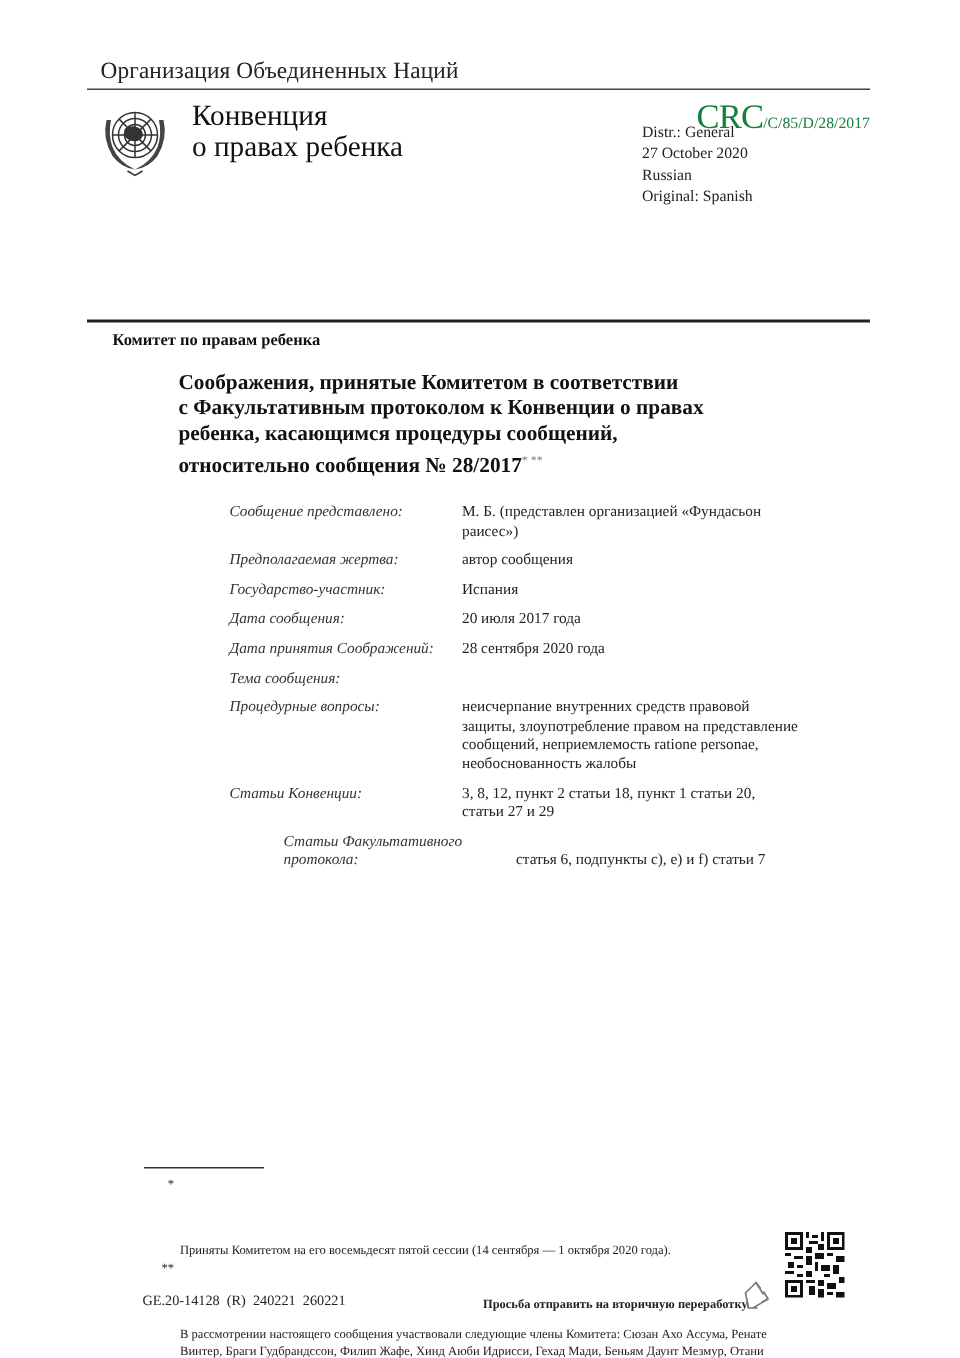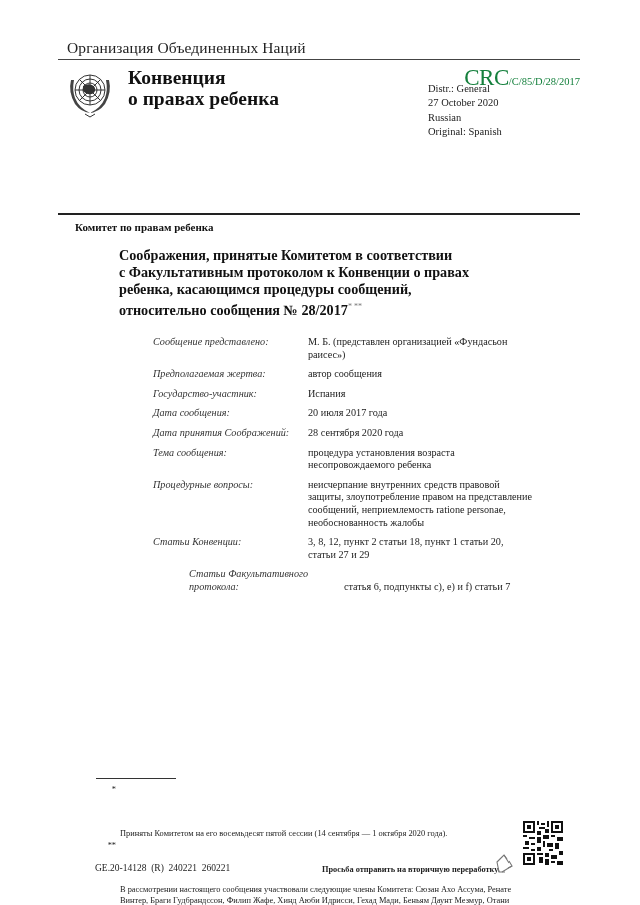--- a/index.html
+++ b/index.html
@@ -5,21 +5,21 @@
   html, body { margin:0; padding:0; background:#ffffff; }
   body { width:640px; height:905px; position:relative; overflow:hidden;
          font-family:"Liberation Serif","DejaVu Serif",serif; color:#111; }
   .abs { position:absolute; }
   .org { left:67px; top:39px; font-size:15.5px; color:#222; letter-spacing:0.1px; }
   .symbol { right:60px; top:33px; white-space:nowrap; color:#15803d;margin-top:32px; }
   .symbol .big { font-size:23px; letter-spacing:-0.5px; }
   .symbol .small { font-size:10.5px; }
   .rule-top { left:58px; top:59px; width:522px; height:1px; background:#444; }
   .emblem { left:65px; top:66px; width:50px; height:52px; }
-  .conv-title { left:128px; top:68px; font-size:19.5px; font-weight:bold; line-height:20.5px; color:#111; }
+  .conv-title { left:128px; top:68px; font-size:19.5px; font-weight:normal; line-height:20.5px; color:#111; }
   .distr { left:428px; top:82px; font-size:10.5px; line-height:14.4px; color:#222; }
   .rule-mid { left:58px; top:213px; width:522px; height:2px; background:#222; }
   .committee { left:75px; top:221px; font-size:11px; font-weight:bold; color:#111; }
   .views-title { left:119px; top:247px; font-size:14.2px; font-weight:bold; line-height:17px; color:#111; width:400px; }
   .views-title sup { font-size:8px; font-weight:normal; color:#777; vertical-align:super; }
   .meta { left:153px; top:336px; width:380px; font-size:10.2px; line-height:12.6px; }
   .meta-row { display:flex; margin-bottom:7px; }
   .meta-row .lbl { width:155px; font-style:italic; color:#333; flex:none; }
   .meta-row .val { flex:1; color:#222; }
   .fn-rule { left:96px; top:778px; width:80px; height:1px; background:#333; }
@@ -100,21 +100,20 @@
   <div class="meta-row">
     <div class="lbl">Дата сообщения:</div>
     <div class="val">20 июля 2017 года</div>
   </div>
   <div class="meta-row">
     <div class="lbl">Дата принятия Соображений:</div>
     <div class="val">28 сентября 2020 года</div>
   </div>
   <div class="meta-row">
     <div class="lbl">Тема сообщения:</div>
-    <div class="val">процедура установления возраста несопровождаемого ребенка</div>
   </div>
   <div class="meta-row">
     <div class="lbl">Процедурные вопросы:</div>
     <div class="val">неисчерпание внутренних средств правовой защиты, злоупотребление правом на представление сообщений, неприемлемость ratione personae, необоснованность жалобы</div>
   </div>
   <div class="meta-row">
     <div class="lbl">Статьи Конвенции:</div>
     <div class="val">3, 8, 12, пункт 2 статьи 18, пункт 1 статьи 20, статьи 27 и 29</div>
   </div>
   <div class="meta-row" style="align-items:flex-end;margin-left:36px;">

